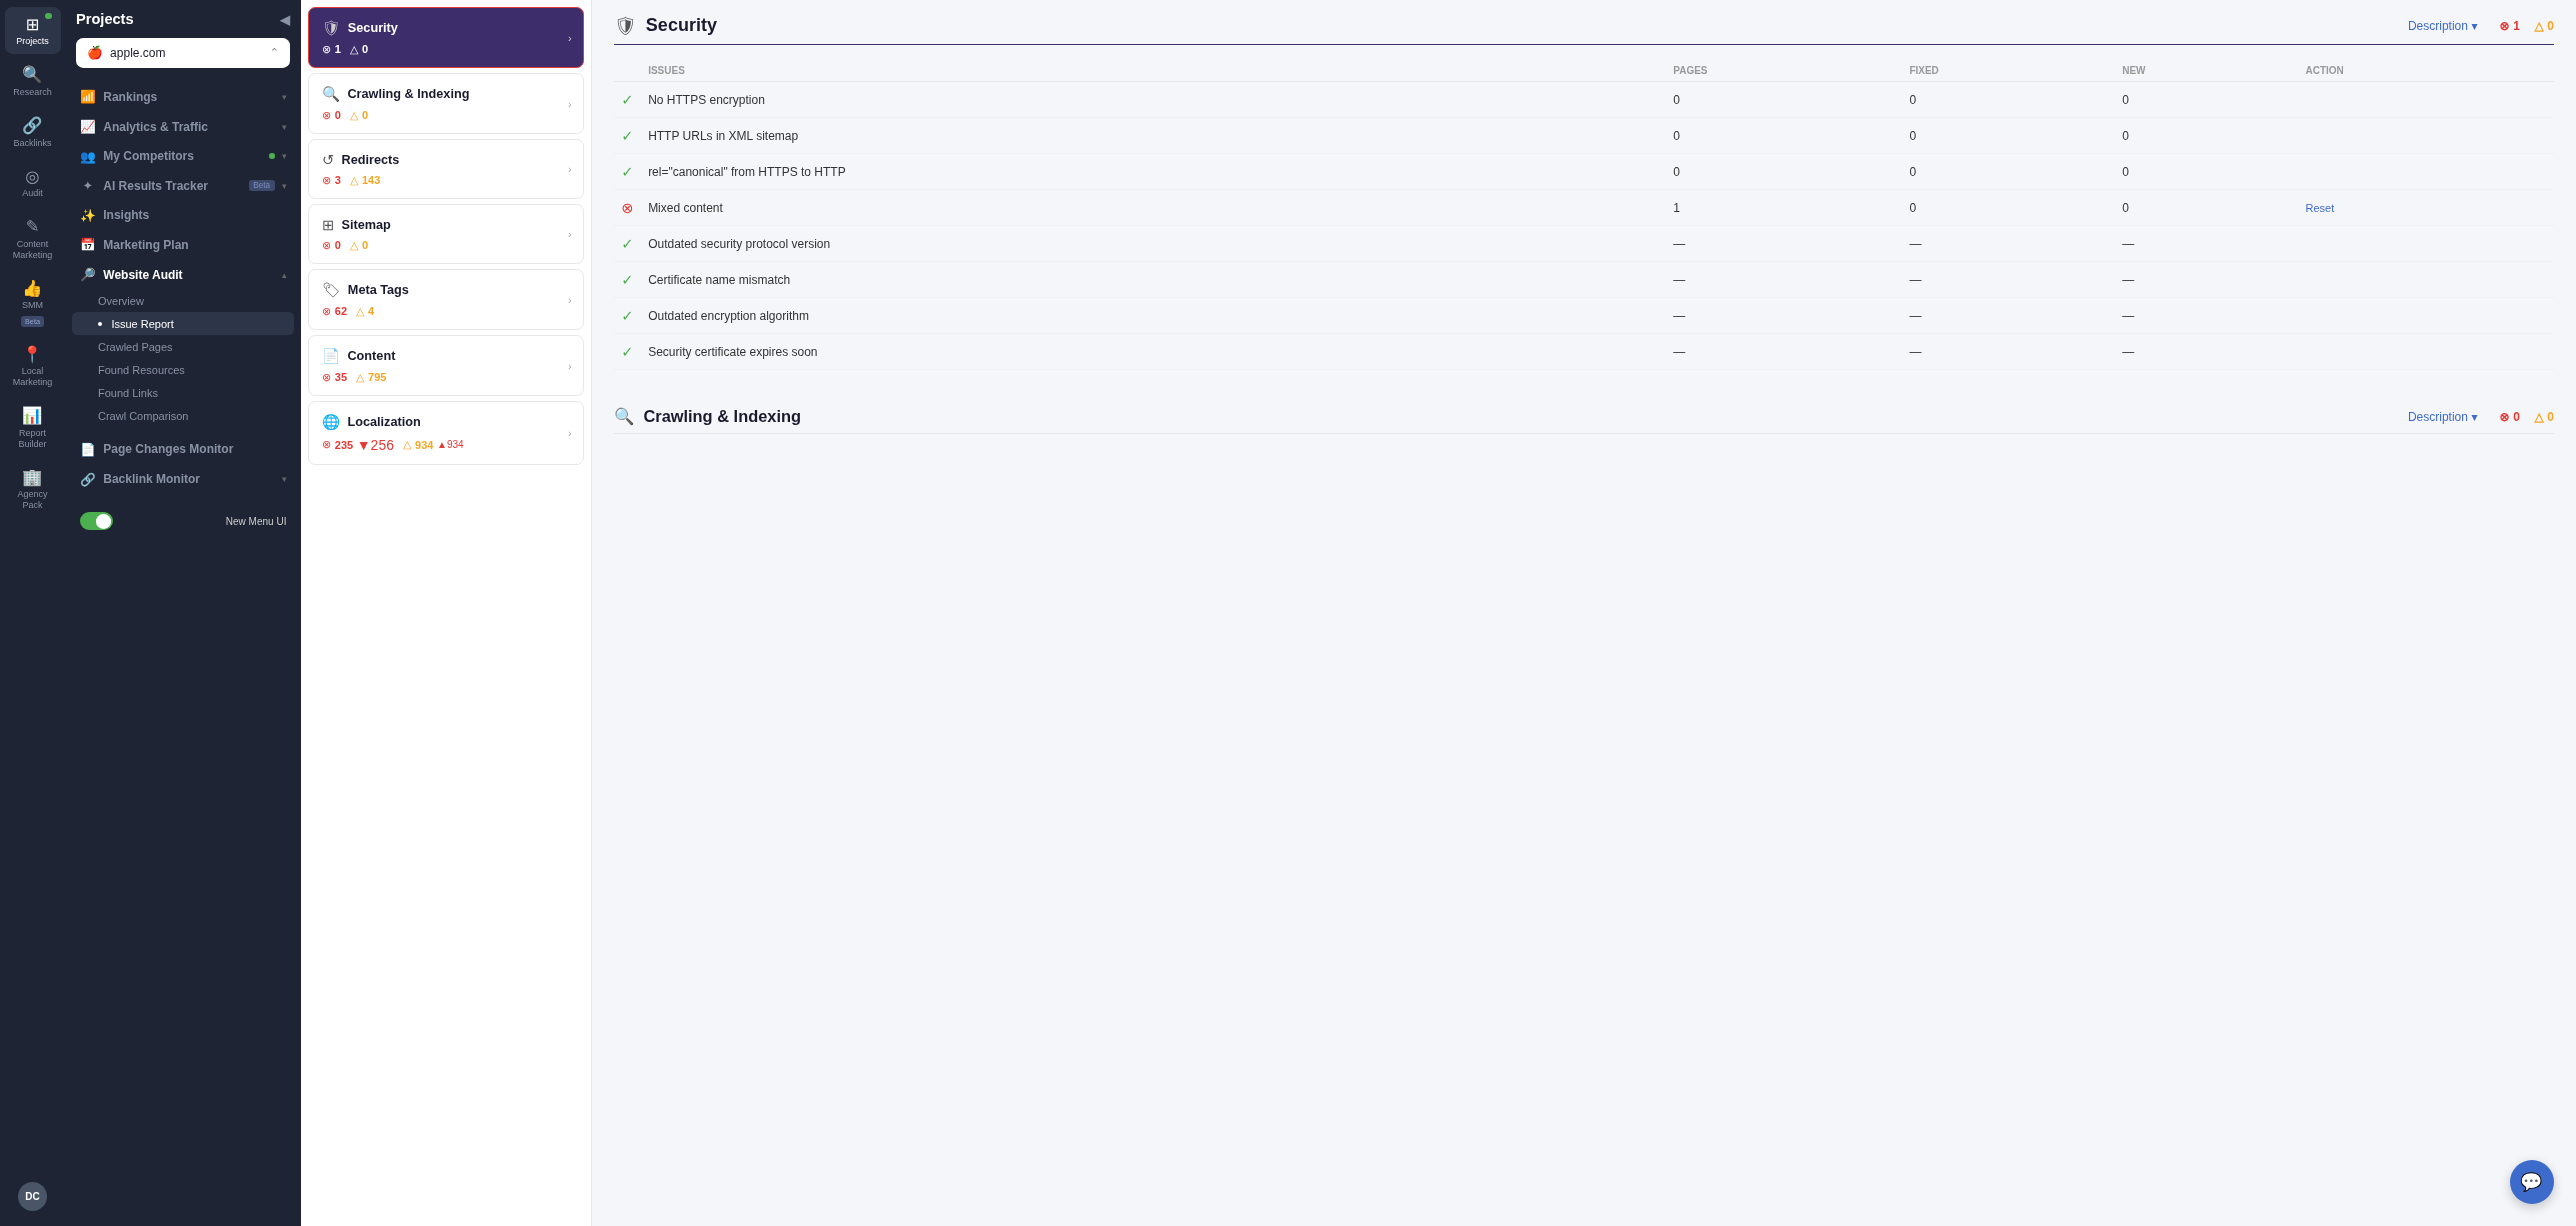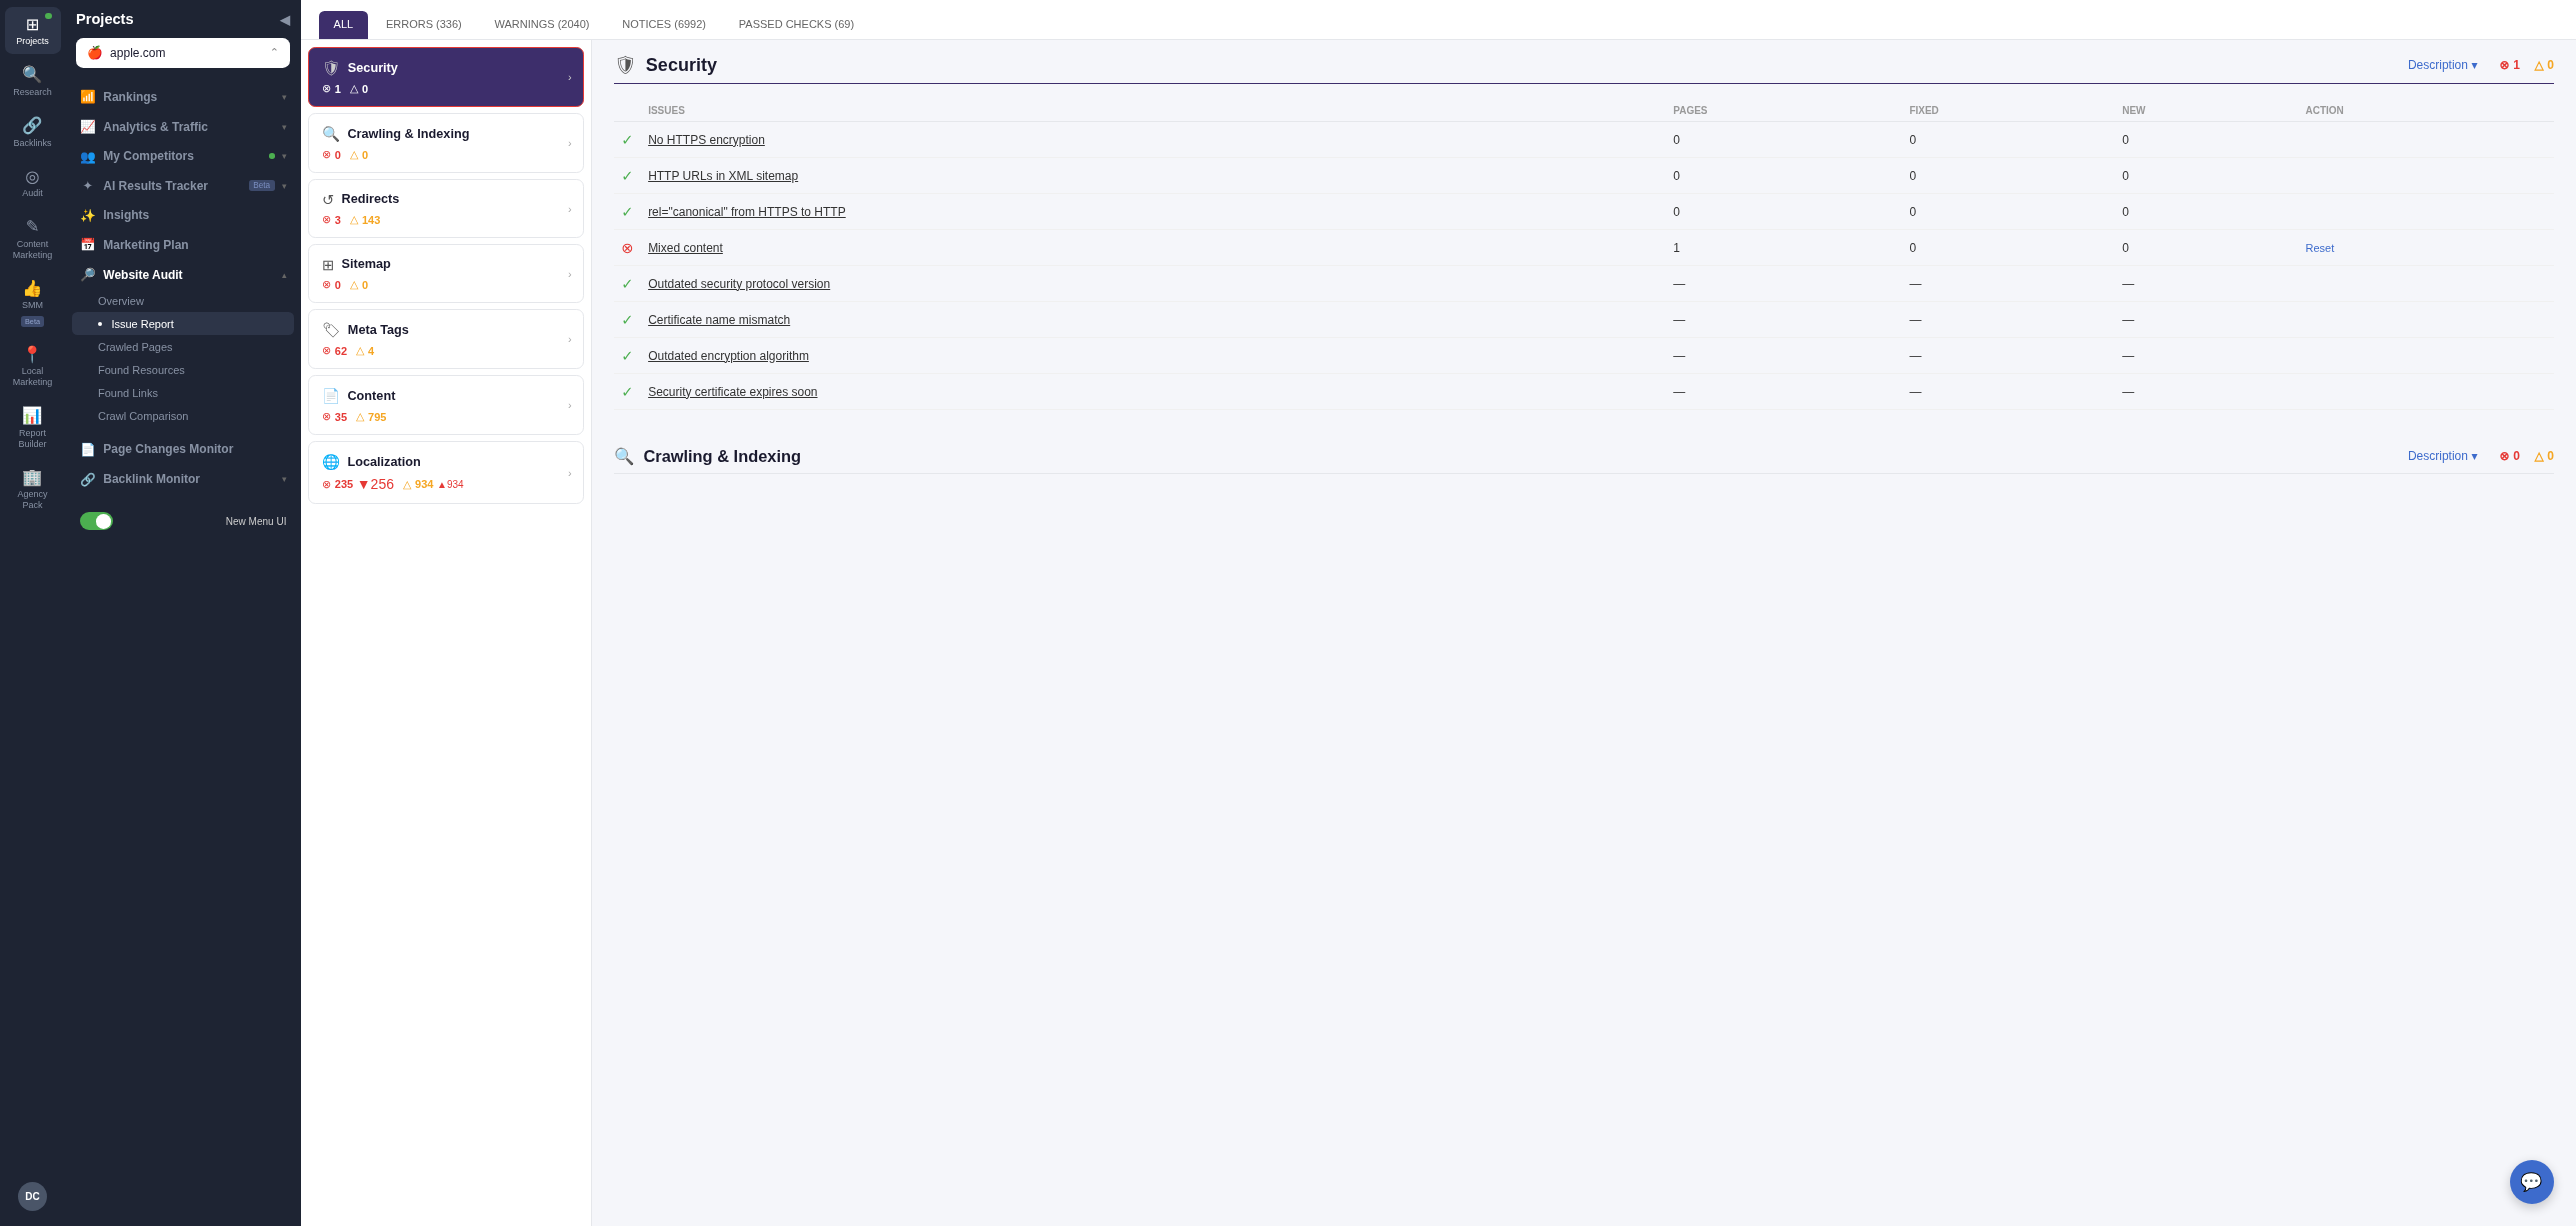--- a/index.html
+++ b/index.html
@@ -81,21 +81,21 @@
     .section-title { font-size: 18px; font-weight: 600; color: #1a1a2e; }
     .section-shield { font-size: 18px; color: #555; }
     .description-btn { display: flex; align-items: center; gap: 3.6px; color: #3d6bcc; font-size: 12px; font-weight: 500; cursor: pointer; }
     .section-counts { display: flex; align-items: center; gap: 14.6px; }
     .count-error { display: flex; align-items: center; gap: 3.6px; color: #e53935; font-size: 12px; font-weight: 600; }
     .count-warning { display: flex; align-items: center; gap: 3.6px; color: #f5a623; font-size: 12px; font-weight: 600; }
 
     .issues-table { width: 100%; border-collapse: collapse; }
     .issues-table th { font-size: 10px; font-weight: 600; color: #999; text-transform: uppercase; padding: 5.5px 7.3px; text-align: left; border-bottom: 0.9px solid #e5e7eb; }
     .issues-table td { padding: 9px 7.3px; font-size: 12px; color: #333; border-bottom: 0.9px solid #f0f0f0; vertical-align: middle; }
-    .issue-name { font-size: 12px; color: #1a1a2e; text-decoration: underline; }
+    .issue-name { font-size: 12px; color: #1a1a2e; }
     .action-reset { color: #3d6bcc; font-size: 11px; cursor: pointer; }
 
     .next-section-header { display: flex; align-items: center; justify-content: space-between; padding: 14.6px 0 7.3px; border-bottom: 0.9px solid #e5e7eb; margin-top: 22px; }
     .next-section-title-area { display: flex; align-items: center; gap: 9px; }
     .next-section-title { font-size: 16.4px; font-weight: 600; color: #1a1a2e; }
 
     
     .chat-fab { position: fixed; bottom: 22px; right: 22px; width: 44px; height: 44px; background: #3d6bcc; border-radius: 50%; display: flex; align-items: center; justify-content: center; cursor: pointer; box-shadow: 0 3.6px 11px rgba(0,0,0,0.2); }
     .chat-fab-icon { color: white; font-size: 18px; }
   </style>
@@ -227,27 +227,20 @@
       <span style="position:relative;display:inline-block;width:33px;height:18px;background:#4caf50;border-radius:9px;cursor:pointer;">
         <span style="position:absolute;right:1.8px;top:1.8px;width:14.6px;height:14.6px;background:#fff;border-radius:50%;"></span>
       </span>
       <span style="color:#ccc;font-size:10px;margin-left:7.3px;">New Menu UI</span>
     </div>
   </div>
 </div>
 
 <div class="main-content">
 
-  <div class="tab-bar">
-    <button class="tab-btn active">ALL</button>
-    <button class="tab-btn">ERRORS (336)</button>
-    <button class="tab-btn">WARNINGS (2040)</button>
-    <button class="tab-btn">NOTICES (6992)</button>
-    <button class="tab-btn">PASSED CHECKS (69)</button>
-  </div>
 
   <div class="content-area">
 
     <div class="left-panel">
 
       <div class="audit-card selected">
         <div class="card-header">
           <span class="card-icon">🛡</span>
           <span class="card-title">Security</span>
         </div>

